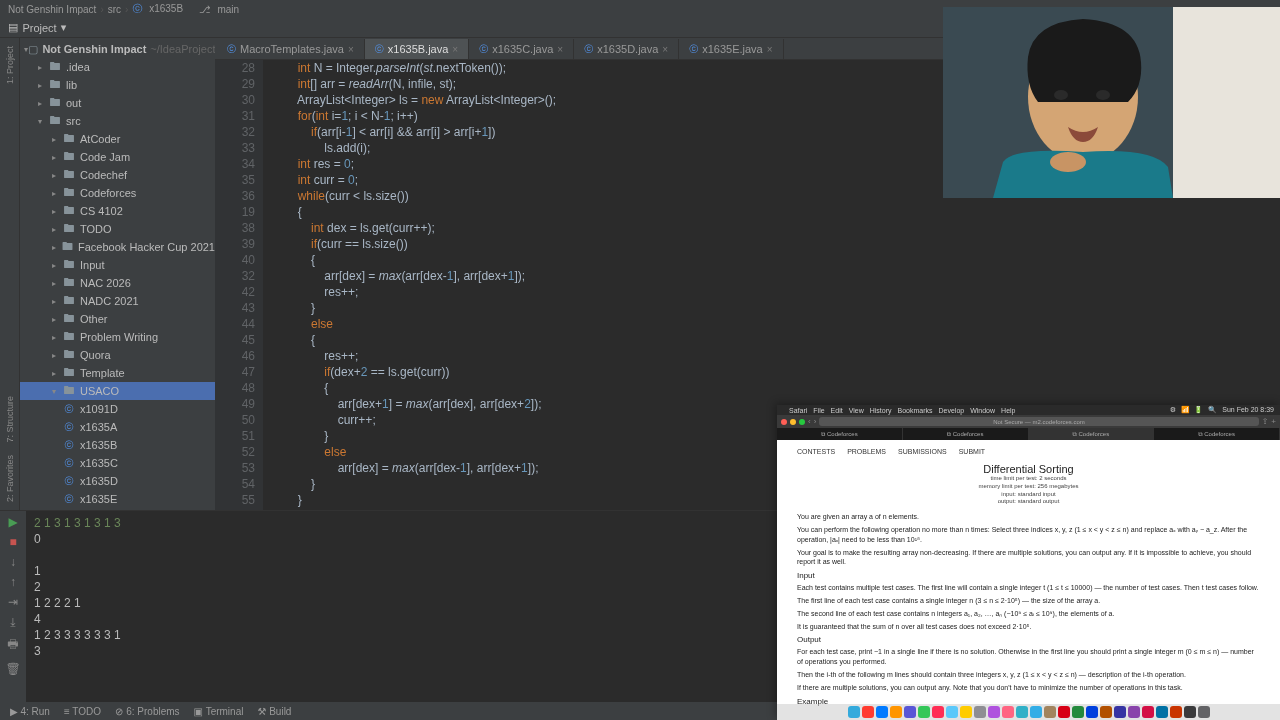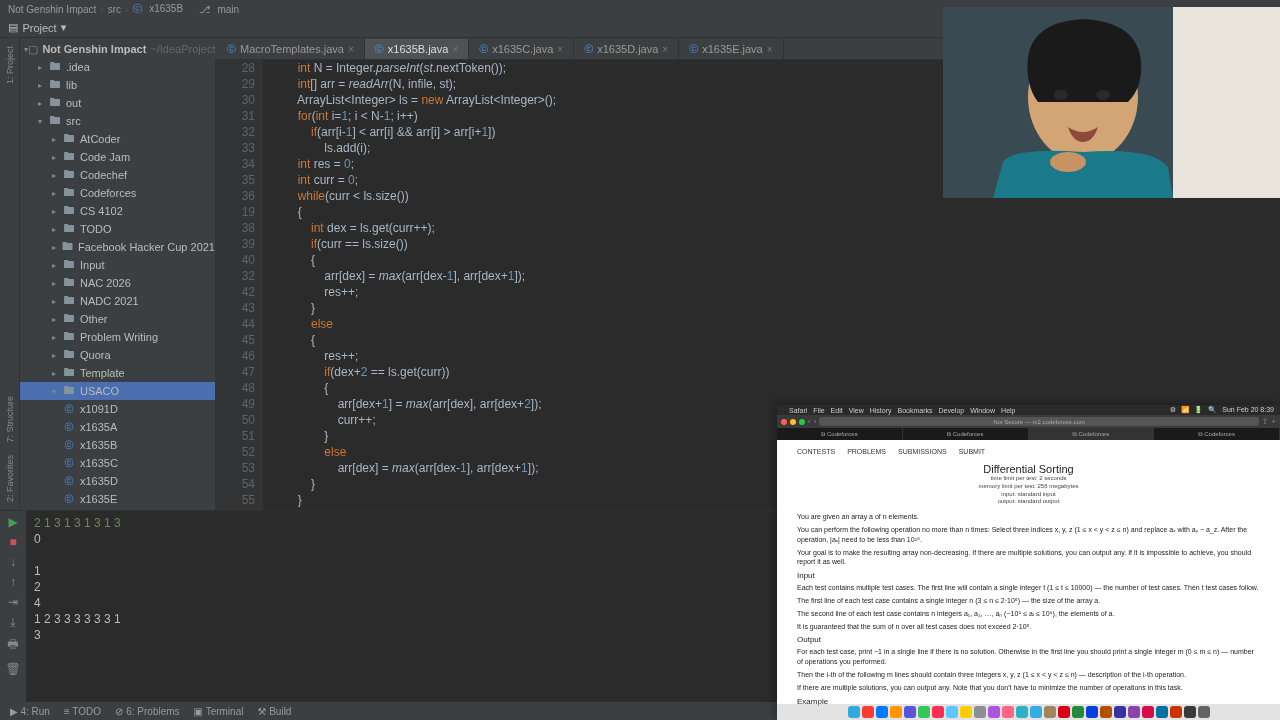--- a/index.html
+++ b/index.html
@@ -314,20 +314,21 @@
       <span>⤓</span>
       <span>🖶</span>
       <span>🗑</span>
     </div>
     <div class="run-out" id="runout">
         <div class="in">2 1 3 1 3 1 3 1 3</div>
         <div>0</div>
         <div>&nbsp;</div>
         <div>1</div>
         <div>2</div>
+        <div>1 2 2 2 1</div>
         <div>4</div>
         <div>1 2 3 3 3 3 3 3 1</div>
         <div>3</div>
       </div>
   </div>
 </div>
 
 <div class="bottom-tabs" id="btabs">
     <div class="bt">▶ 4: Run</div>
     <div class="bt">≡ TODO</div>

